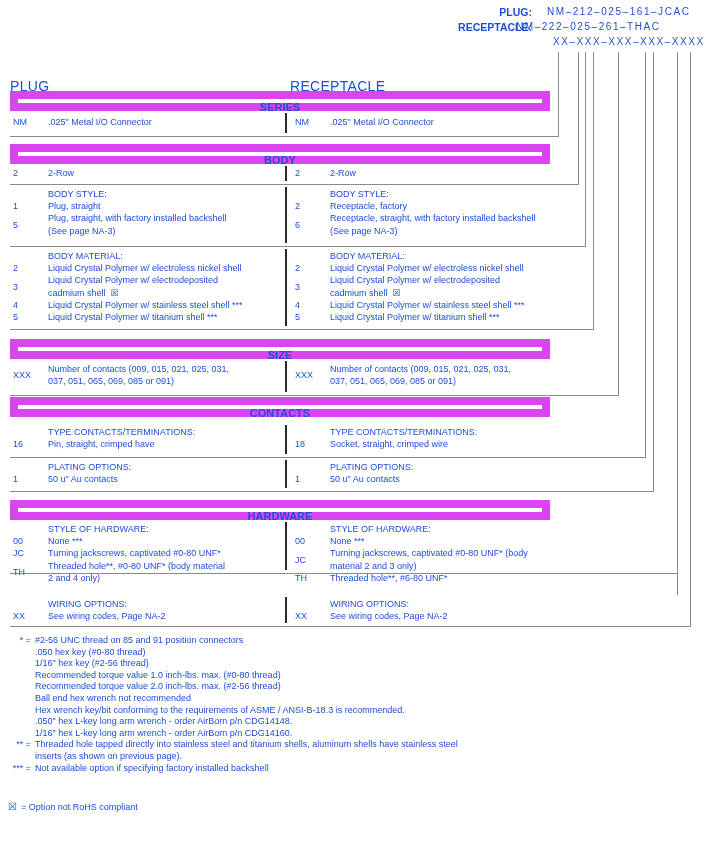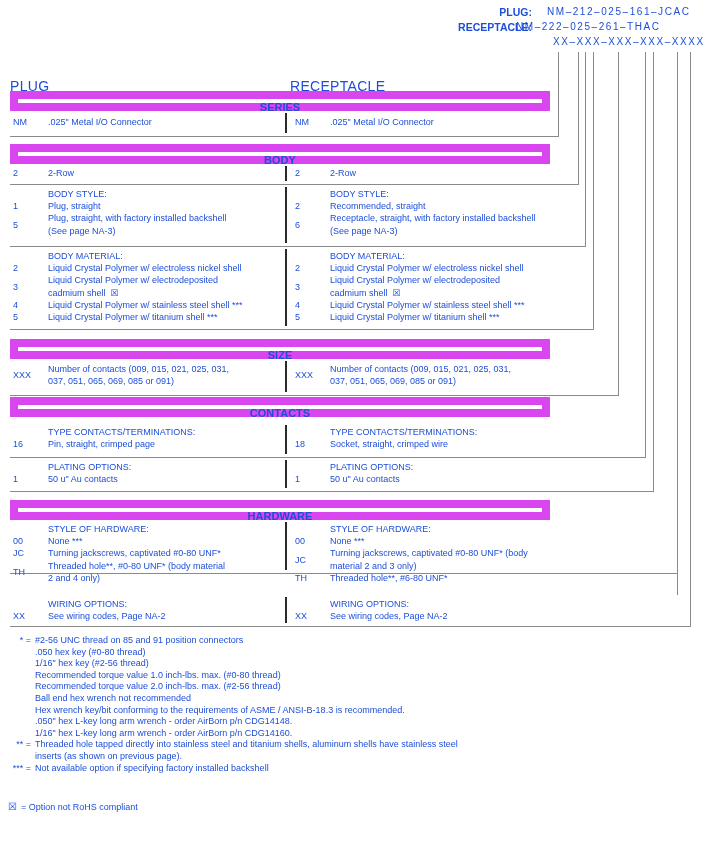--- a/index.html
+++ b/index.html
@@ -109,21 +109,21 @@
       <div class="item">
         <span class="code">5</span>
         <span class="desc">Plug, straight, with factory installed backshell
 (See page NA-3)</span>
       </div>
     </div>
     <div class="col-r">
       <div class="gtitle">BODY STYLE:</div>
       <div class="item">
         <span class="code">2</span>
-        <span class="desc">Recommended, straight</span>
+        <span class="desc">Receptacle, factory</span>
       </div>
       <div class="item">
         <span class="code">6</span>
         <span class="desc">Receptacle, straight, with factory installed backshell
 (See page NA-3)</span>
       </div>
     </div>
   </div>
 
   <div class="grp" style="top:247px; height:83px; width:583px;">
@@ -189,21 +189,21 @@
     </div>
   </div>
 
   <div class="band" style="top:397px;">CONTACTS</div>
   <div class="grp" style="top:423px; height:35px; width:635px;">
     <div class="vdiv"></div>
     <div class="col-l">
       <div class="gtitle">TYPE CONTACTS/TERMINATIONS:</div>
       <div class="item">
         <span class="code">16</span>
-        <span class="desc">Pin, straight, crimped page</span>
+        <span class="desc">Pin, straight, crimped have</span>
       </div>
     </div>
     <div class="col-r">
       <div class="gtitle">TYPE CONTACTS/TERMINATIONS:</div>
       <div class="item">
         <span class="code">18</span>
         <span class="desc">Socket, straight, crimped wire</span>
       </div>
     </div>
   </div>

